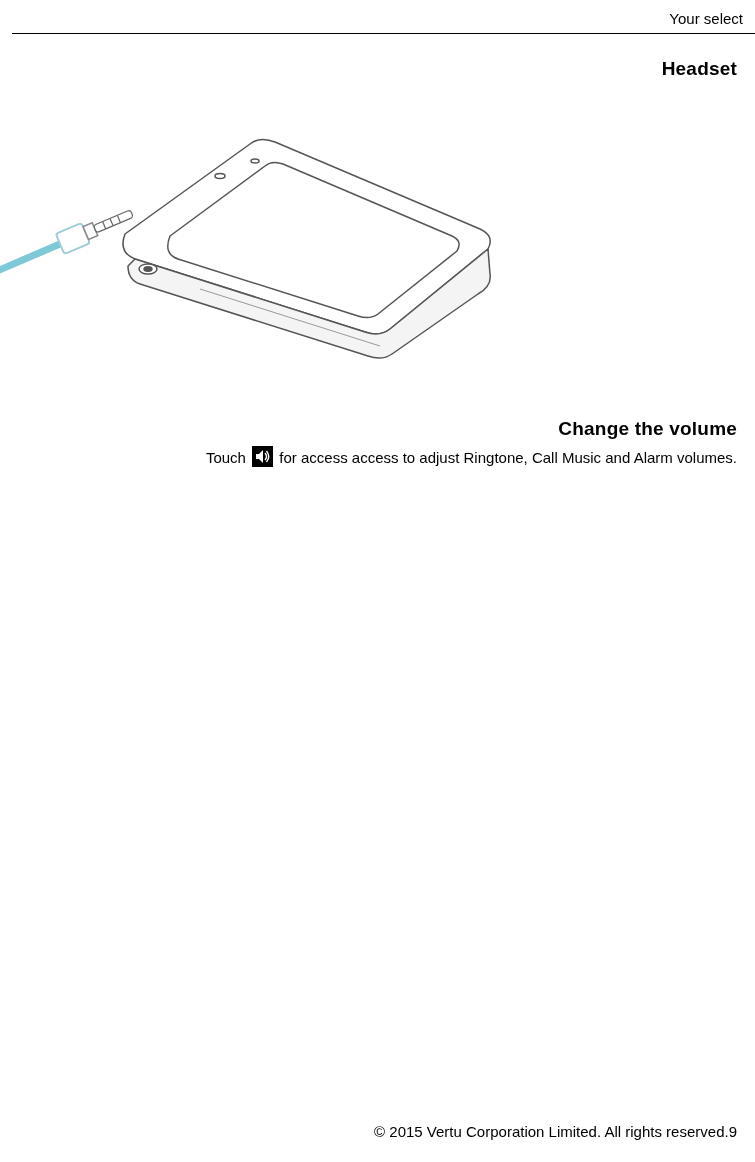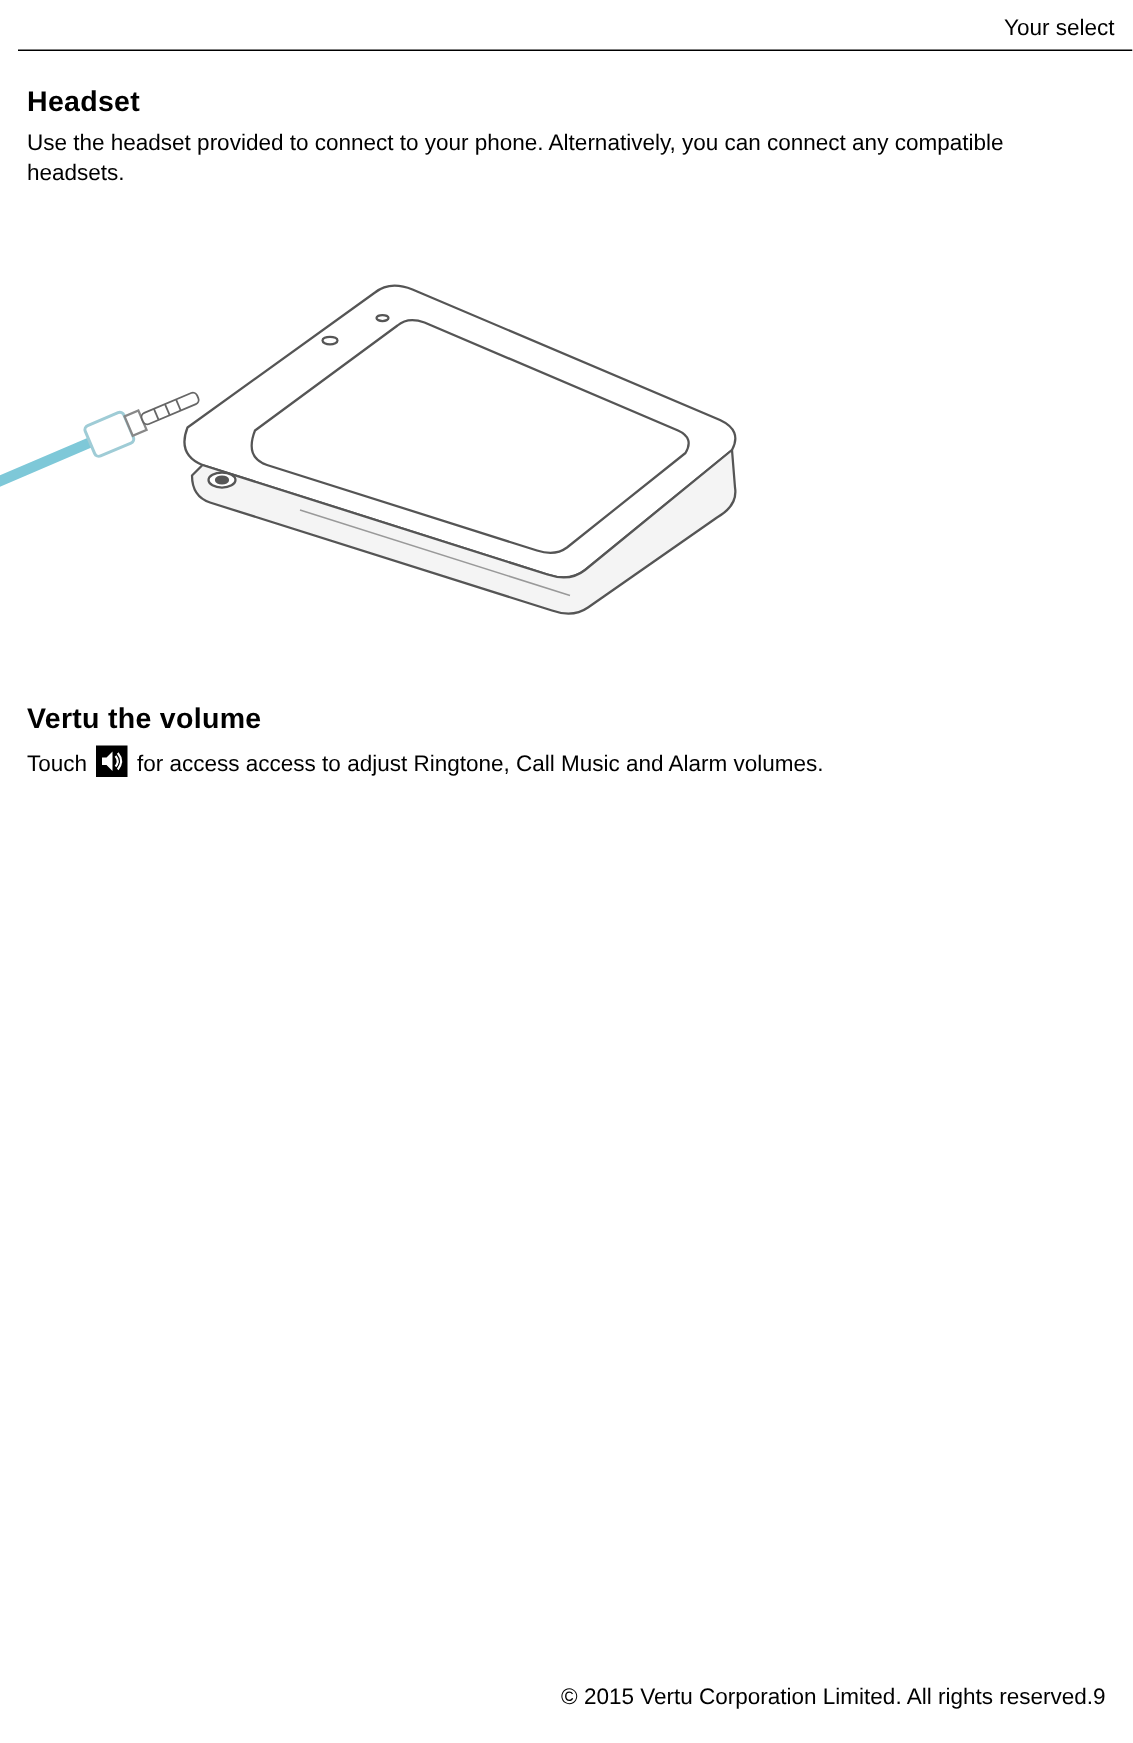--- a/index.html
+++ b/index.html
@@ -14,20 +14,21 @@
     .header {
       text-align: right;
       padding: 10px 12px 6px 12px;
       font-size: 15px;
       border-bottom: 1px solid #000;
       margin-left: 12px;
       margin-right: 0;
     }
     .content {
       padding: 24px 18px 0 18px;
+      text-align: right;
     }
     h2.section-title {
       font-size: 19px;
       font-weight: 700;
       margin-bottom: 6px;
       letter-spacing: 0.2px;
     }
     p.body-text {
       font-size: 15px;
       line-height: 1.35;
@@ -75,21 +76,20 @@
 </head>
 <body>
 
 <div class="header">
   <span>Your select</span>
 </div>
 
 <div class="content">
 
   <h2 class="section-title">Headset</h2>
-  <p class="body-text">Use the headset provided to connect to your phone. Alternatively, you can connect any compatible headsets.</p>
 
   <div class="spacer-med"></div>
 
   <div class="illustration-wrap">
     <svg class="illustration" viewBox="0 0 520 260">
 
       <path d="M -10 160 L 60 130" stroke="#7ec8d8" stroke-width="7" fill="none" stroke-linecap="round"></path>
 
       <g transform="translate(60,130) rotate(-23)">
         <rect x="0" y="-11" width="28" height="22" rx="3" fill="#fff" stroke="#9fccd6" stroke-width="2"></rect>
@@ -115,21 +115,21 @@
         <ellipse cx="220" cy="62" rx="5" ry="2.5" fill="#fff" stroke="#555"></ellipse>
         <ellipse cx="255" cy="47" rx="4" ry="2" fill="#fff" stroke="#555"></ellipse>
 
         <line x1="200" y1="175" x2="380" y2="232" stroke="#999" stroke-width="1"></line>
       </g>
     </svg>
   </div>
 
   <div class="spacer-lg"></div>
 
-  <h2 class="section-title">Vertu the volume</h2>
+  <h2 class="section-title">Change the volume</h2>
 
 
   <p class="inline-row">
     <span>Touch </span><span class="inline-icon settings-icon">
       <svg viewBox="0 0 17 17">
         <path d="M2 6 L5 6 L9 2 L9 15 L5 11 L2 11 Z" fill="#fff"></path>
         <path d="M11 5 Q14 8.5 11 12" fill="none" stroke="#fff" stroke-width="1.4"></path>
         <path d="M12.5 3 Q17 8.5 12.5 14" fill="none" stroke="#fff" stroke-width="1.4"></path>
       </svg>
     </span><span> for access access to adjust Ringtone, Call Music and Alarm volumes.</span>

